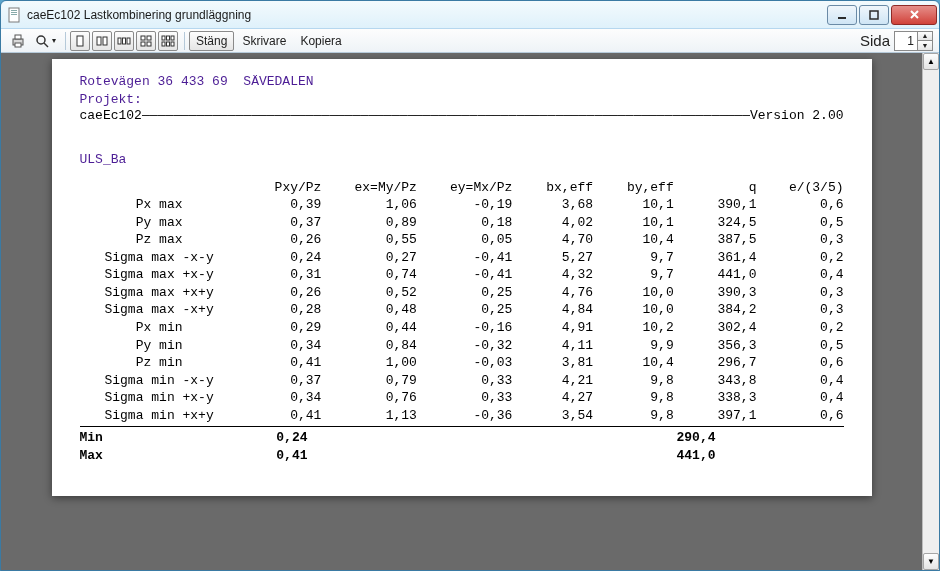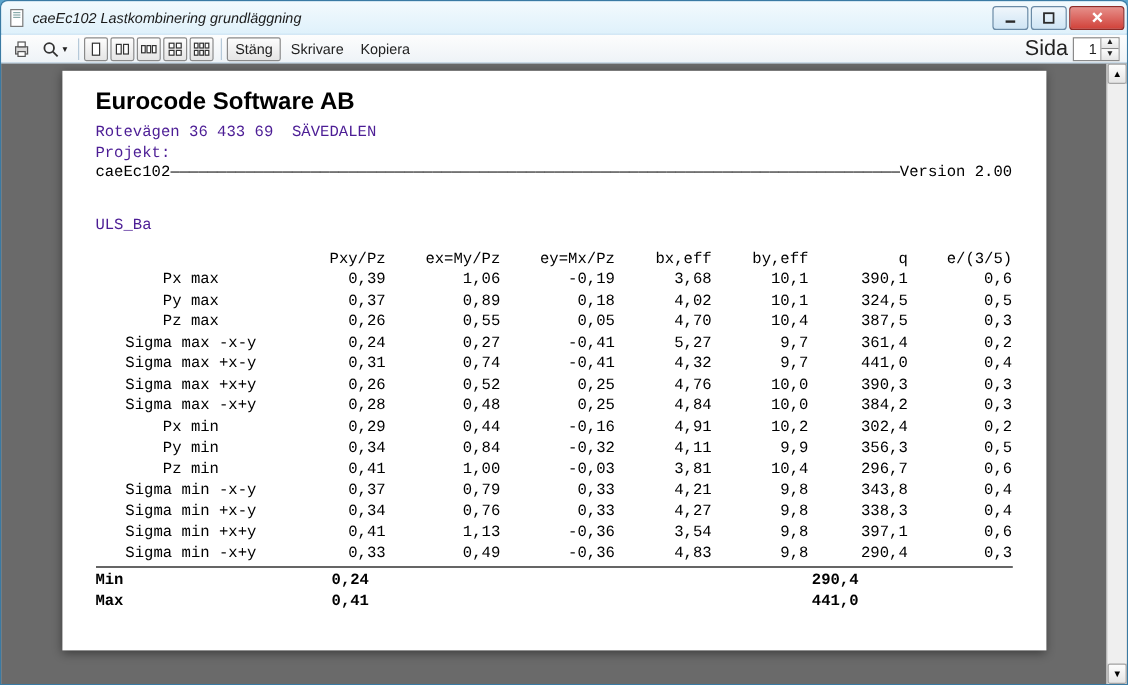--- a/index.html
+++ b/index.html
@@ -1,32 +1,32 @@
 <!DOCTYPE html>
 <html><head>
   <meta charset="utf-8">
   <style>
     * { box-sizing: border-box; margin: 0; padding: 0; }
     body { font-family: "Segoe UI", Tahoma, sans-serif; background: #5aa4cc; width: 940px; height: 571px; overflow: hidden; }
     .window { width: 940px; height: 571px; background: linear-gradient(#e8f4fb,#d4ebf8); border: 1px solid #3a7aa3; border-radius: 6px 6px 0 0; display: flex; flex-direction: column; box-shadow: 0 0 0 1px #b8e0f5 inset; }
     .titlebar { height: 28px; display: flex; align-items: center; padding: 0 2px 0 6px; background: linear-gradient(#f3fafd,#dff1fb); border-bottom: 1px solid #b6d7ef; border-radius: 6px 6px 0 0; }
     .titlebar .icon { width: 16px; height: 16px; margin-right: 4px; display:inline-flex; align-items:center; justify-content:center; }
-    .titlebar .title { font-size: 12px; color: #1a1a1a; flex: 1; font-style: italic; }
+    .titlebar .title { font-size: 12px; color: #1a1a1a; flex: 1; }
     .win-btns { display: flex; gap: 0; }
     .win-btn { width: 30px; height: 20px; border: 1px solid #6a8aa6; border-radius: 3px; margin-left: 2px; display:flex; align-items:center; justify-content:center; font-size:10px; background: linear-gradient(#f0f6fb,#cfe5f5); cursor:pointer; }
     .win-btn.close { width: 46px; background: linear-gradient(#e68f8a,#d1423a); border-color:#8f2a26; color:#fff; font-weight:bold; }
     .toolbar { height: 24px; background: linear-gradient(#fdfdfd,#eef3f7); border-bottom: 1px solid #b5c9d9; display:flex; align-items:center; padding: 0 6px; font-size: 12px; color:#222; }
     .tool { display:inline-flex; align-items:center; justify-content:center; height:20px; padding:0 2px; margin-right:2px; border:1px solid transparent; border-radius:2px; cursor:pointer; }
     .tool.square-btn { width:20px; border:1px solid #8a8a8a; background:linear-gradient(#fdfdfd,#e5e5e5); margin-right:2px; }
     .tool.stang { padding:0 6px; border:1px solid #8a8a8a; background:linear-gradient(#fdfdfd,#e5e5e5); }
     .tool.text-label { border:none; background:none; padding:0 6px; cursor:pointer; }
     .sep { width:1px; height:18px; background:#b5c9d9; margin:0 4px; }
     .tool .caret { margin-left:2px; font-size:8px; }
     .spacer { flex:1; }
-    .sida-lbl { font-size:18px; margin-right:4px; }
+    .sida-lbl { font-size:15px; margin-right:4px; }
     .sida-ctl { display:flex; align-items:center; border:1px solid #8a8a8a; height:20px; background:#fff; }
     .sida-ctl .num { width:22px; text-align:right; padding:0 3px; font-size:12px; }
     .sida-ctl .spin { display:flex; flex-direction:column; border-left:1px solid #8a8a8a; }
     .sida-ctl .spin div { width:14px; height:9px; font-size:7px; display:flex; align-items:center; justify-content:center; background:linear-gradient(#fdfdfd,#e5e5e5); cursor:pointer; }
     .sida-ctl .spin div:first-child{ border-bottom:1px solid #8a8a8a; }
     .client { flex:1; display:flex; background:#6a6a6a; overflow:hidden; position:relative; }
     .scroll-area { flex:1; overflow:auto; }
     .vscroll { width:17px; background:#e8e8e8; border-left:1px solid #bcbcbc; display:flex; flex-direction:column; }
     .vscroll .arrow { height:17px; background:linear-gradient(#fdfdfd,#e5e5e5); border:1px solid #a5a5a5; border-radius:2px; display:flex;align-items:center;justify-content:center;font-size:8px;cursor:pointer; }
     .vscroll .track { flex:1; background:#efefef; }
@@ -147,21 +147,20 @@
       <span class="spin">
         <div>▲</div>
         <div>▼</div>
       </span>
     </span>
   </div>
 
   <div class="client">
     <div class="scroll-area">
       <div class="page">
-        <div class="doc-title">Eurocode Software AB</div>
         <div class="mono">Rotevägen 36 433 69  SÄVEDALEN</div>
         <div class="mono">Projekt:</div>
         <div class="rule-row">
           <span>caeEc102</span>
           <span class="mid"></span>
           <span>Version 2.00</span>
         </div>
         <div style="height:28px"></div>
         <div class="mono">ULS_Ba</div>
 
@@ -312,30 +311,20 @@
               <tr>
                 <td>Sigma min +x+y</td>
                 <td>0,41</td>
                 <td>1,13</td>
                 <td>-0,36</td>
                 <td>3,54</td>
                 <td>9,8</td>
                 <td>397,1</td>
                 <td>0,6</td>
               </tr>
-              <tr>
-                <td>Sigma min -x+y</td>
-                <td>0,33</td>
-                <td>0,49</td>
-                <td>-0,36</td>
-                <td>4,83</td>
-                <td>9,8</td>
-                <td>290,4</td>
-                <td>0,3</td>
-              </tr>
             </tbody>
         </table>
 
         <hr class="hr">
 
         <table class="summary">
           <tbody>
               <tr>
             <td class="lbl">Min</td>
             <td class="c1">0,24</td>

